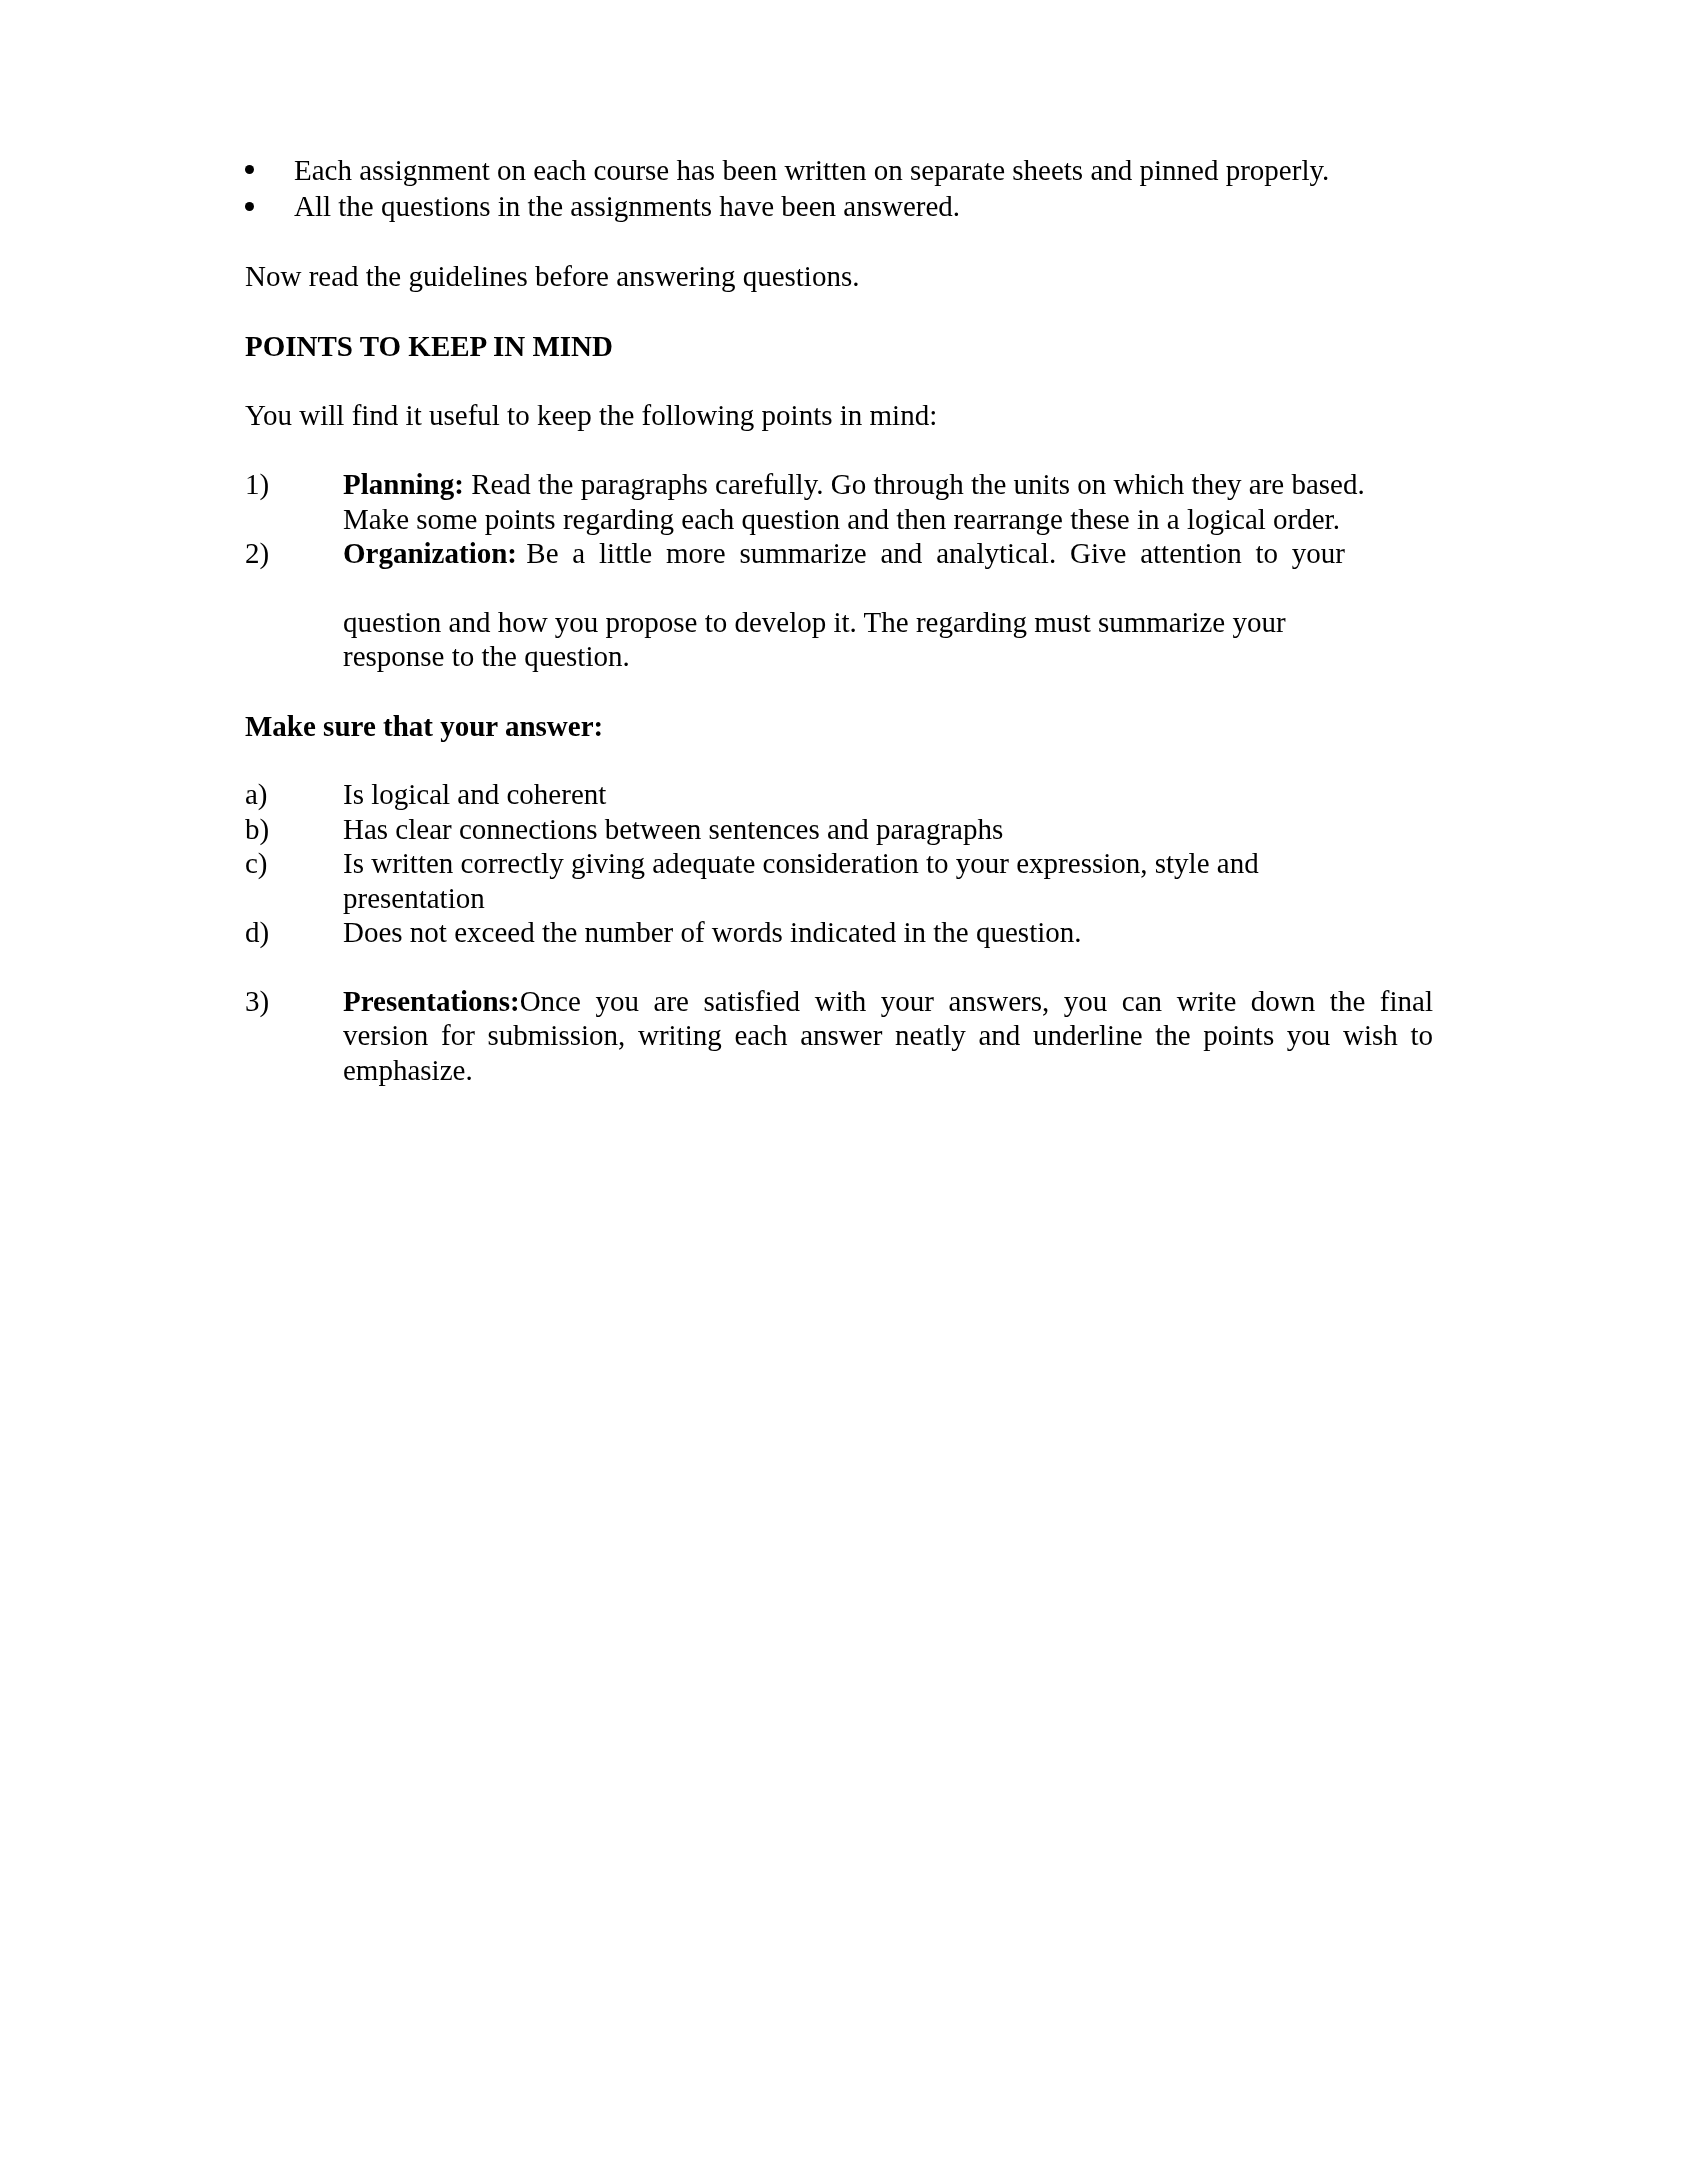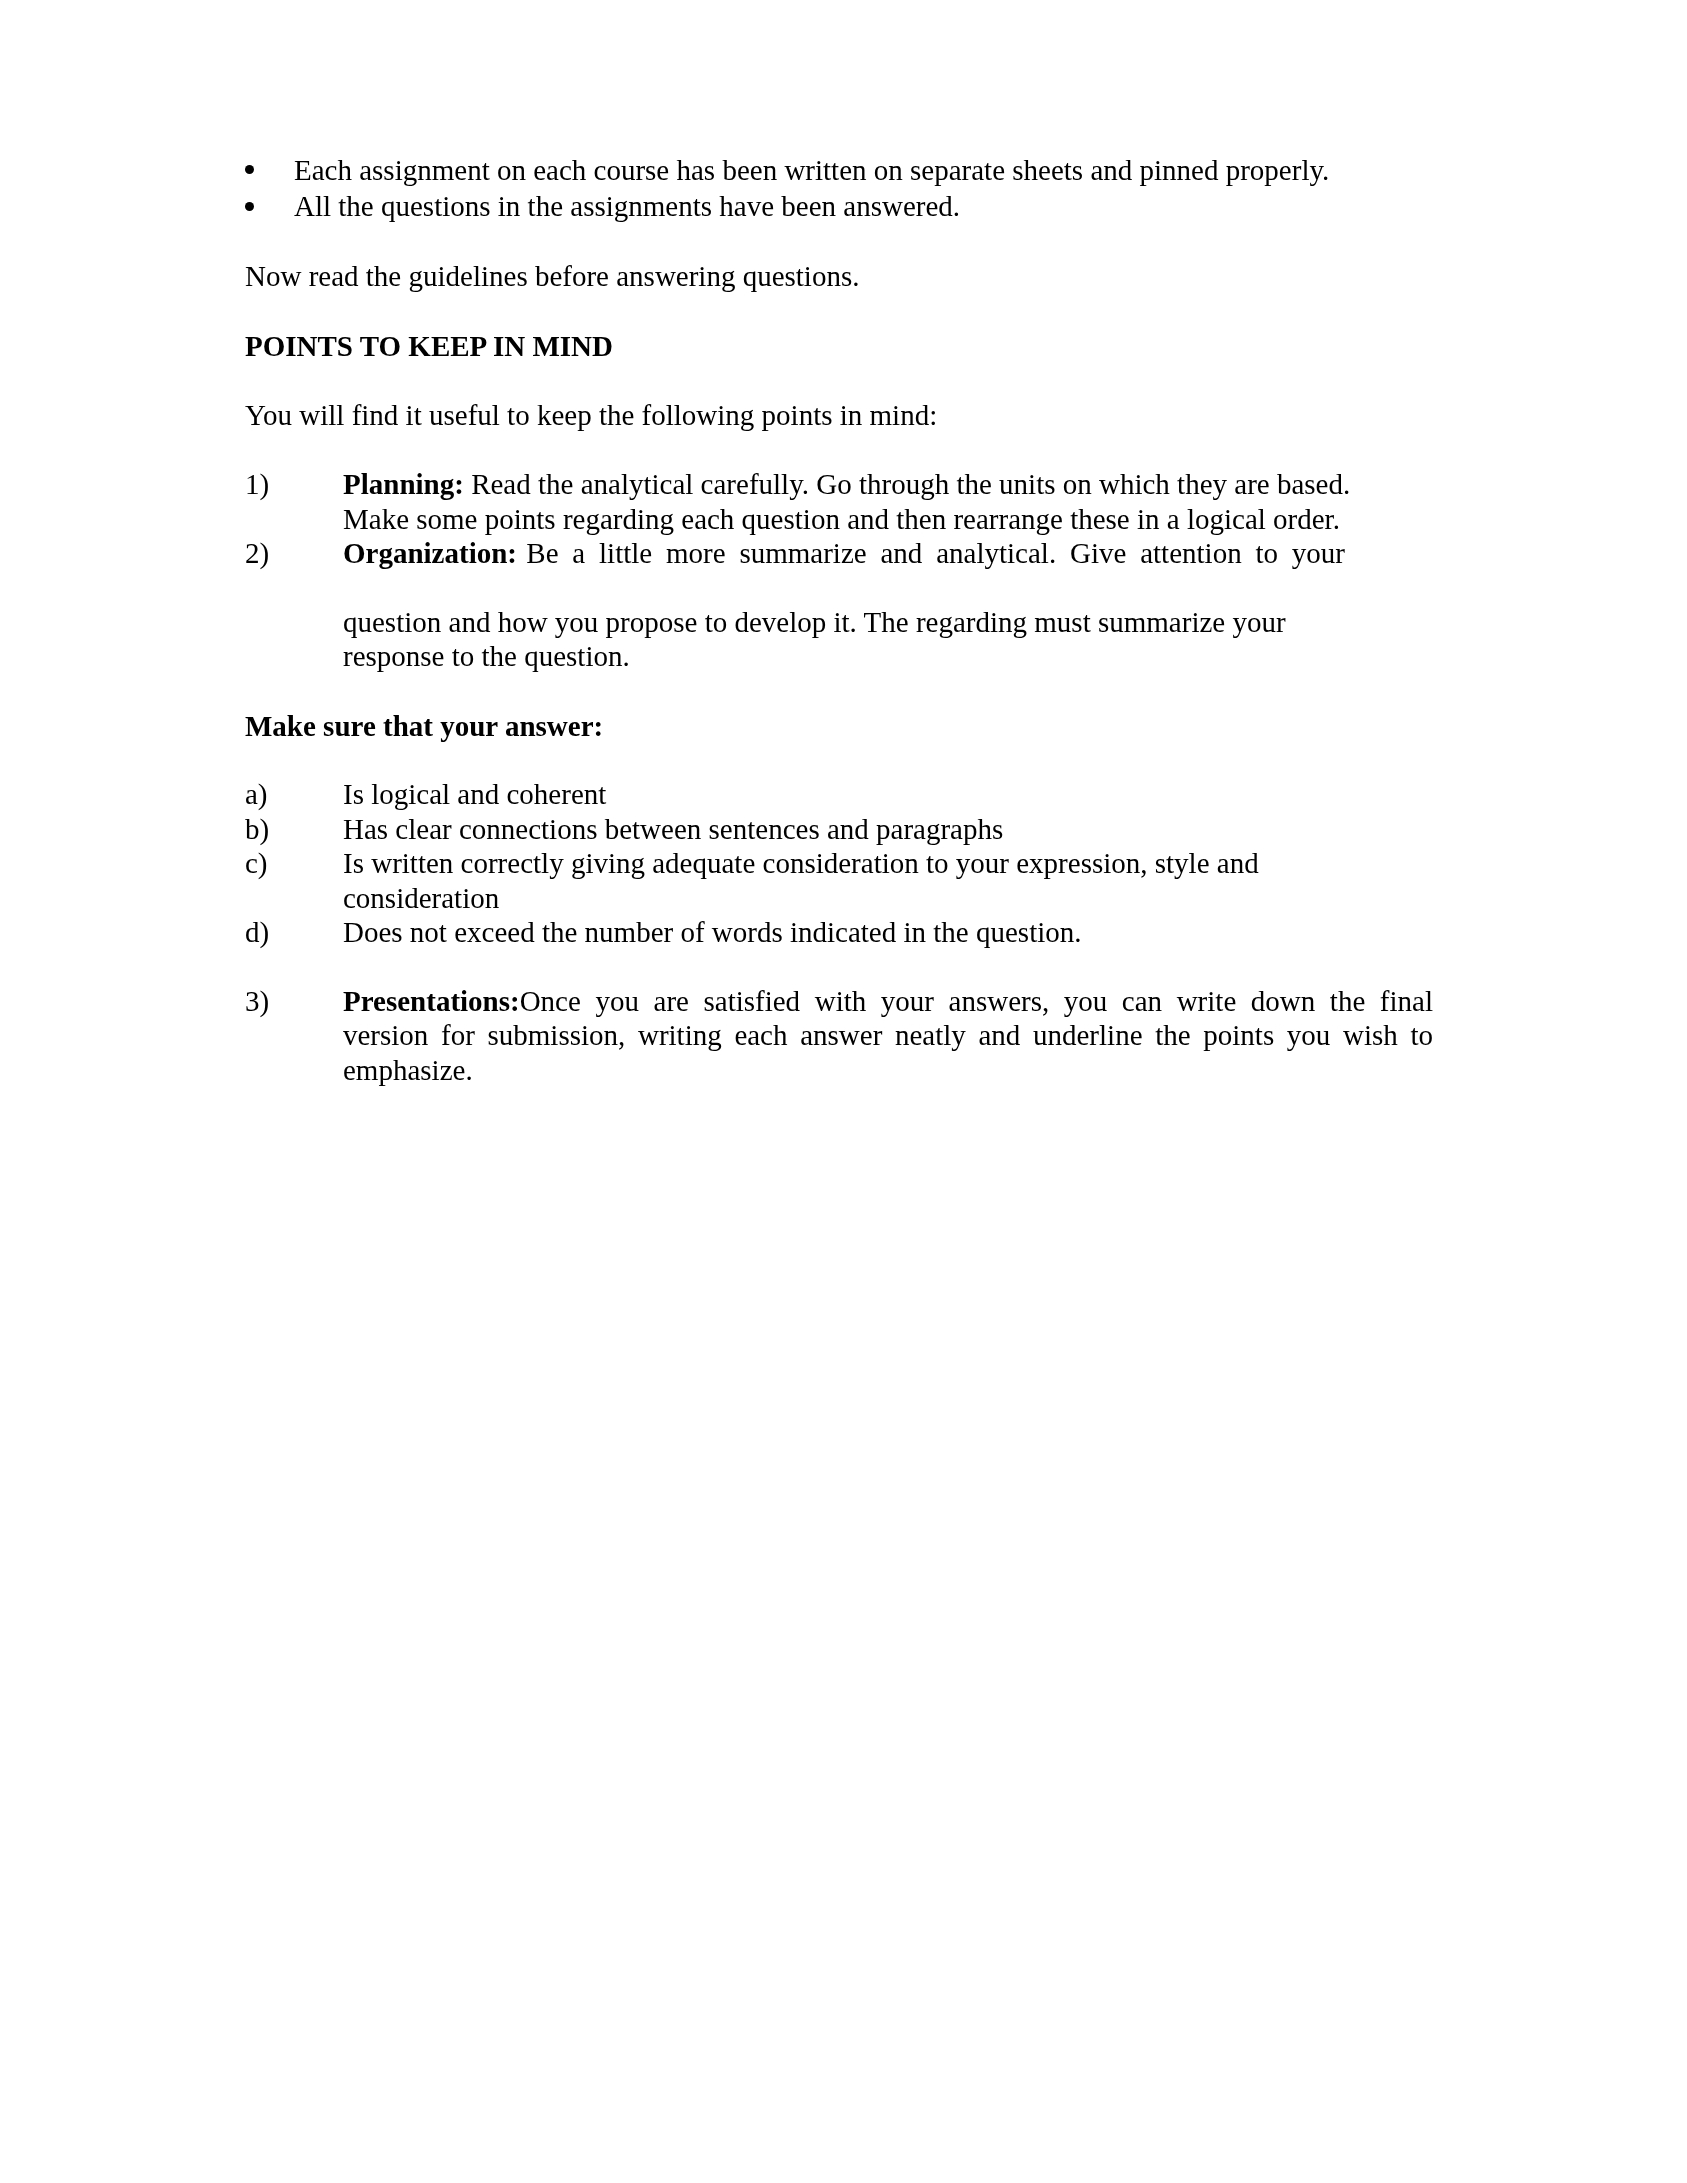--- a/index.html
+++ b/index.html
@@ -23,21 +23,21 @@
 
   <div class="abs" style="left:245px; top:253px;">Now read the guidelines before answering questions.</div>
 
   <div class="abs bold" style="left:245px; top:323px;text-align:center;">POINTS TO KEEP IN MIND</div>
 
   <div class="abs" style="left:245px; top:392px;">You will find it useful to keep the following points in mind:</div>
 
   <div class="marker" style="top:461px;">1)</div>
   <div class="abs" style="left:343px; top:461px;">
     <span class="bold">Planning:</span>
-    <span>Read the analytical carefully.  Go through  the units  on which they are based.</span>
+    <span>Read the paragraphs carefully.  Go through  the units  on which they are based.</span>
   </div>
   <div class="abs" style="left:343px; top:496px;">Make some points regarding each question and then rearrange these in a logical order.</div>
 
   <div class="marker" style="top:530px;">2)</div>
   <div class="abs" style="left:343px; top:530px; width:1002px; display:flex; justify-content:space-between;">
     <span class="bold">Organization:</span>
     <span style="flex:1; margin-left:9.3px; text-align:justify; text-align-last:justify;">Be a little more summarize and analytical. Give attention to your</span>
   </div>
   <div class="abs" style="left:343px; top:599px;">question and how you propose to develop it. The regarding must summarize your</div>
   <div class="abs" style="left:343px; top:633px;">response to the question.</div>
@@ -45,21 +45,21 @@
   <div class="abs bold" style="left:245px; top:703px;">Make sure that your answer:</div>
 
   <div class="marker" style="top:771px;">a)</div>
   <div class="abs" style="left:343px; top:771px;">Is logical and coherent</div>
 
   <div class="marker" style="top:806px;">b)</div>
   <div class="abs" style="left:343px; top:806px;">Has clear connections between sentences and paragraphs</div>
 
   <div class="marker" style="top:840px;">c)</div>
   <div class="abs" style="left:343px; top:840px;">Is written correctly giving adequate consideration to your expression, style and</div>
-  <div class="abs" style="left:343px; top:875px;">consideration</div>
+  <div class="abs" style="left:343px; top:875px;">presentation</div>
 
   <div class="marker" style="top:909px;">d)</div>
   <div class="abs" style="left:343px; top:909px;">Does not exceed the number of words indicated in the question.</div>
 
   <div class="marker" style="top:978px;">3)</div>
   <div class="abs" style="left:343px; top:978px; width:1090px; display:flex;align-items:center;">
     <span class="bold">Presentations:</span>
     <span style="flex:1; margin-left:0; text-align:justify; text-align-last:justify;">Once you are satisfied with your answers, you can write down the final</span>
   </div>
   <div class="abs" style="left:343px; top:1012px; width:1090px; text-align:justify; text-align-last:justify; white-space:normal;">version for submission, writing each answer neatly and underline the points you wish to</div>

